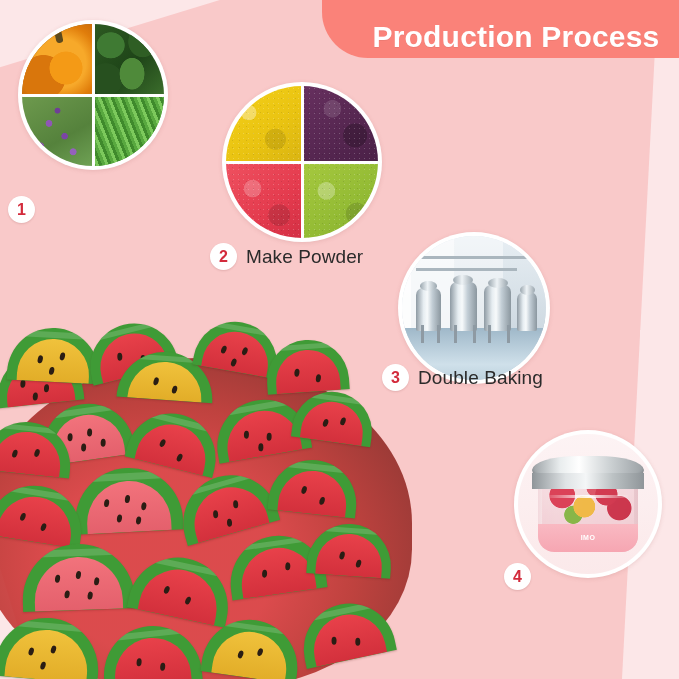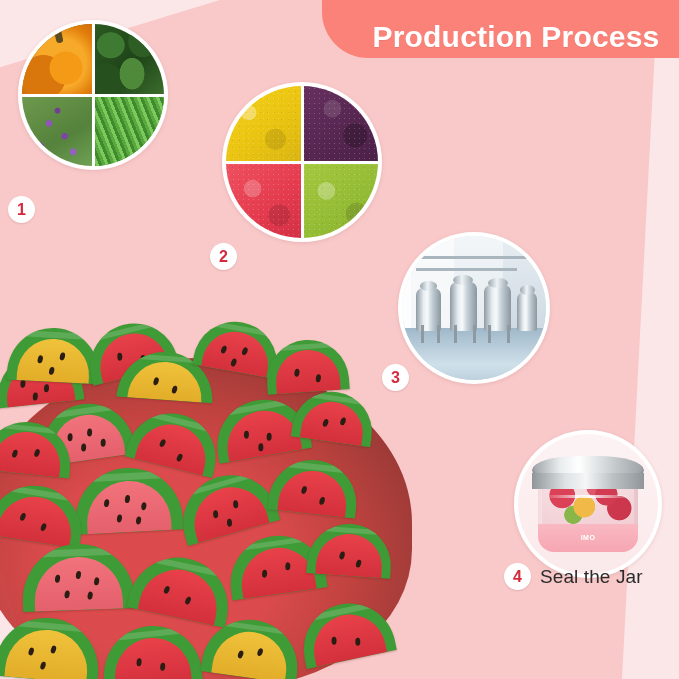--- a/index.html
+++ b/index.html
@@ -539,24 +539,25 @@
         </div>
       </div>
   </div>
 
   <div class="step" id="step-1">
     <div class="step-num">1</div>
   </div>
 
   <div class="step" id="step-2">
     <div class="step-num">2</div>
+    <div class="step-label">Make Powder</div>
   </div>
 
   <div class="step" id="step-3">
     <div class="step-num">3</div>
+    <div class="step-label">Double Baking</div>
   </div>
 
   <div class="step" id="step-4">
     <div class="step-num">4</div>
-    <div class="step-label">Seal the Jar</div>
   </div>
 
 </div>
 
 </body></html>

